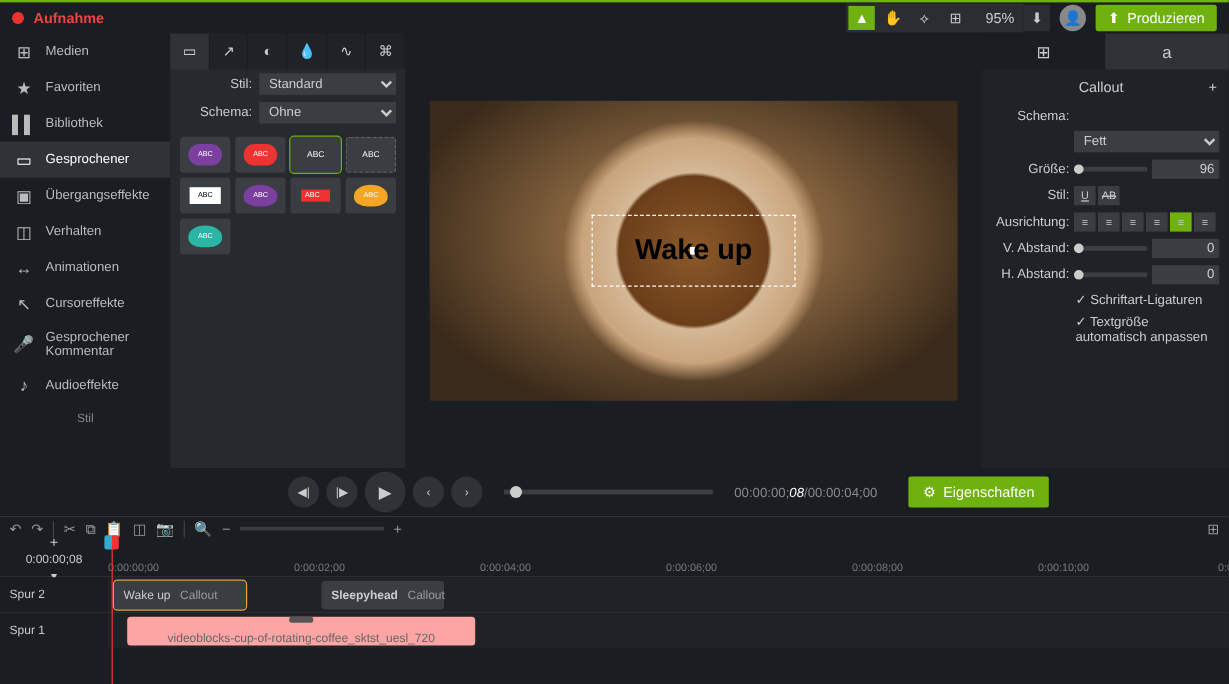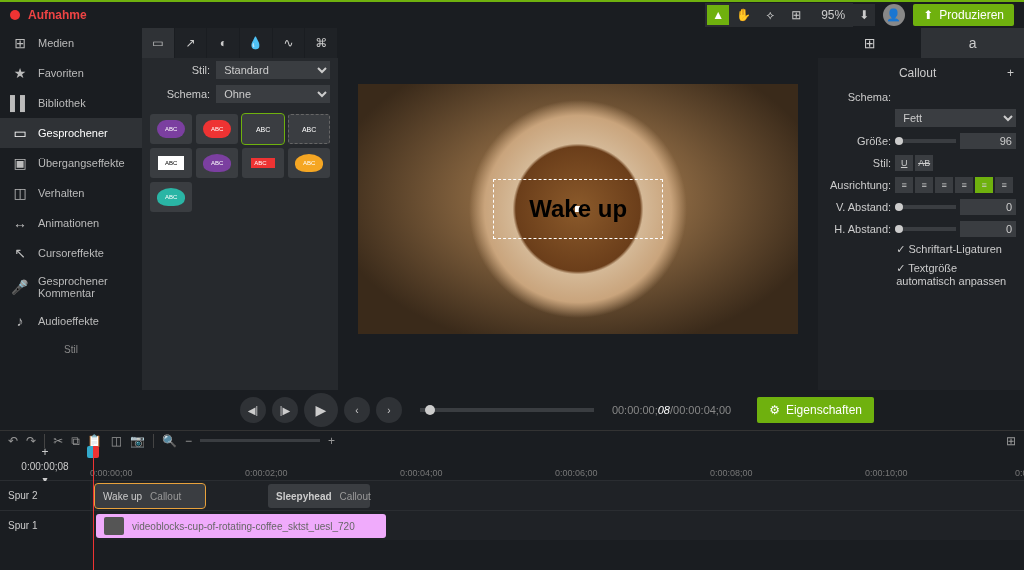--- a/index.html
+++ b/index.html
@@ -97,21 +97,21 @@
 .tl-ruler-body { flex: 1; position: relative; background: #1a1d21; display: flex; align-items: flex-end; }
 .tl-tick { position: absolute; font-size: 9px; color: #777; bottom: 2px; }
 .tl-playhead { position: absolute; width: 1px; height: 120px; background: #e33; left: 3px; top: 0; z-index: 10; }
 .tl-playhead::before { content: ''; position: absolute; top: -4px; left: -6px; width: 12px; height: 12px; background: linear-gradient(90deg, #3ac 50%, #e33 50%); border-radius: 2px; }
 .tl-track { display: flex; height: 30px; border-top: 1px solid #2a2d31; }
 .tl-track-head { width: 90px; background: #1a1d21; display: flex; align-items: center; padding: 0 8px; font-size: 10px; position: relative; }
 .tl-track-body { flex: 1; position: relative; background: #1f2226; display: flex; align-items: center; }
 .tl-clip { position: absolute; height: 24px; border-radius: 3px; display: flex; align-items: center; padding: 0 8px; gap: 8px; font-size: 10px; top: 3px; }
 .tl-clip.sel { background: #3a3d41; outline: 1px solid #e8a23c; left: 5px; width: 110px; }
 .tl-clip.c2 { background: #3a3d41; left: 140px; width: 102px; margin-left: 38px; }
-.tl-clip.vid { background: #f0abfc; left: 6px; width: 290px; color: #666; }
+.tl-clip.vid { background: #fca5a5; left: 16px; width: 290px; color: #666; flex-direction: column; }
 .tl-clip .thumb { width: 20px; height: 18px; background: #555; border-radius: 2px; }
 </style>
 </head>
 <body>
 
 <div class="topbar">
   <div class="rec"></div>
   <div class="title">Aufnahme</div>
   <div class="tools">
     <div class="tool-btn active">▲</div>

